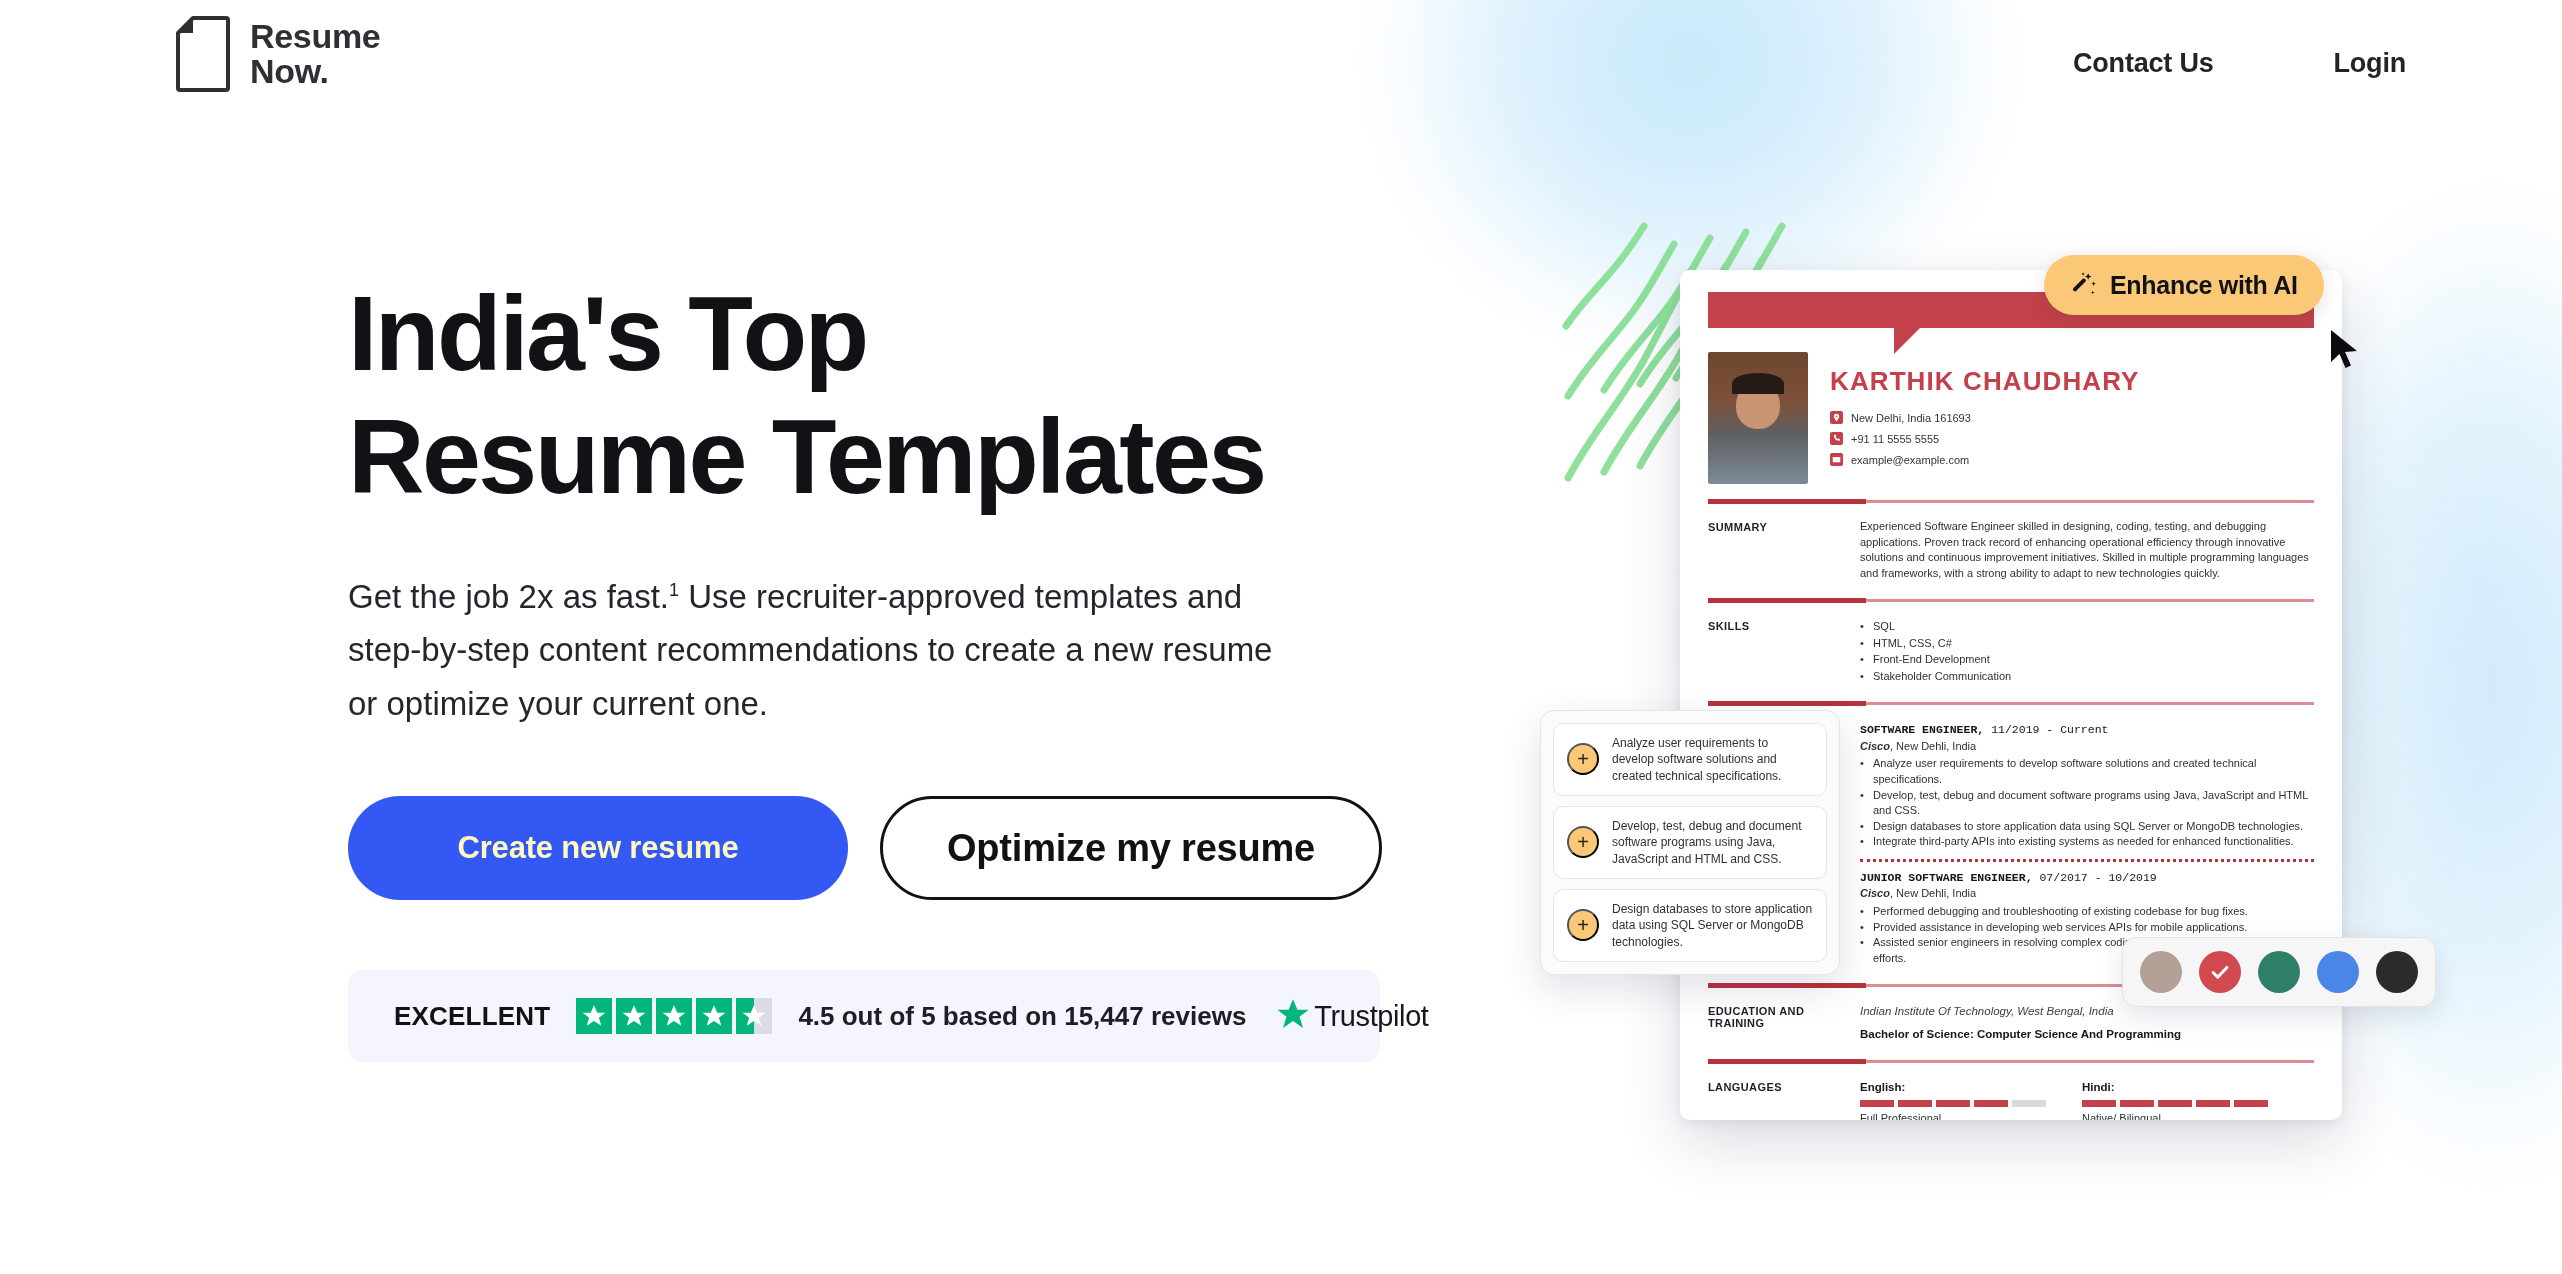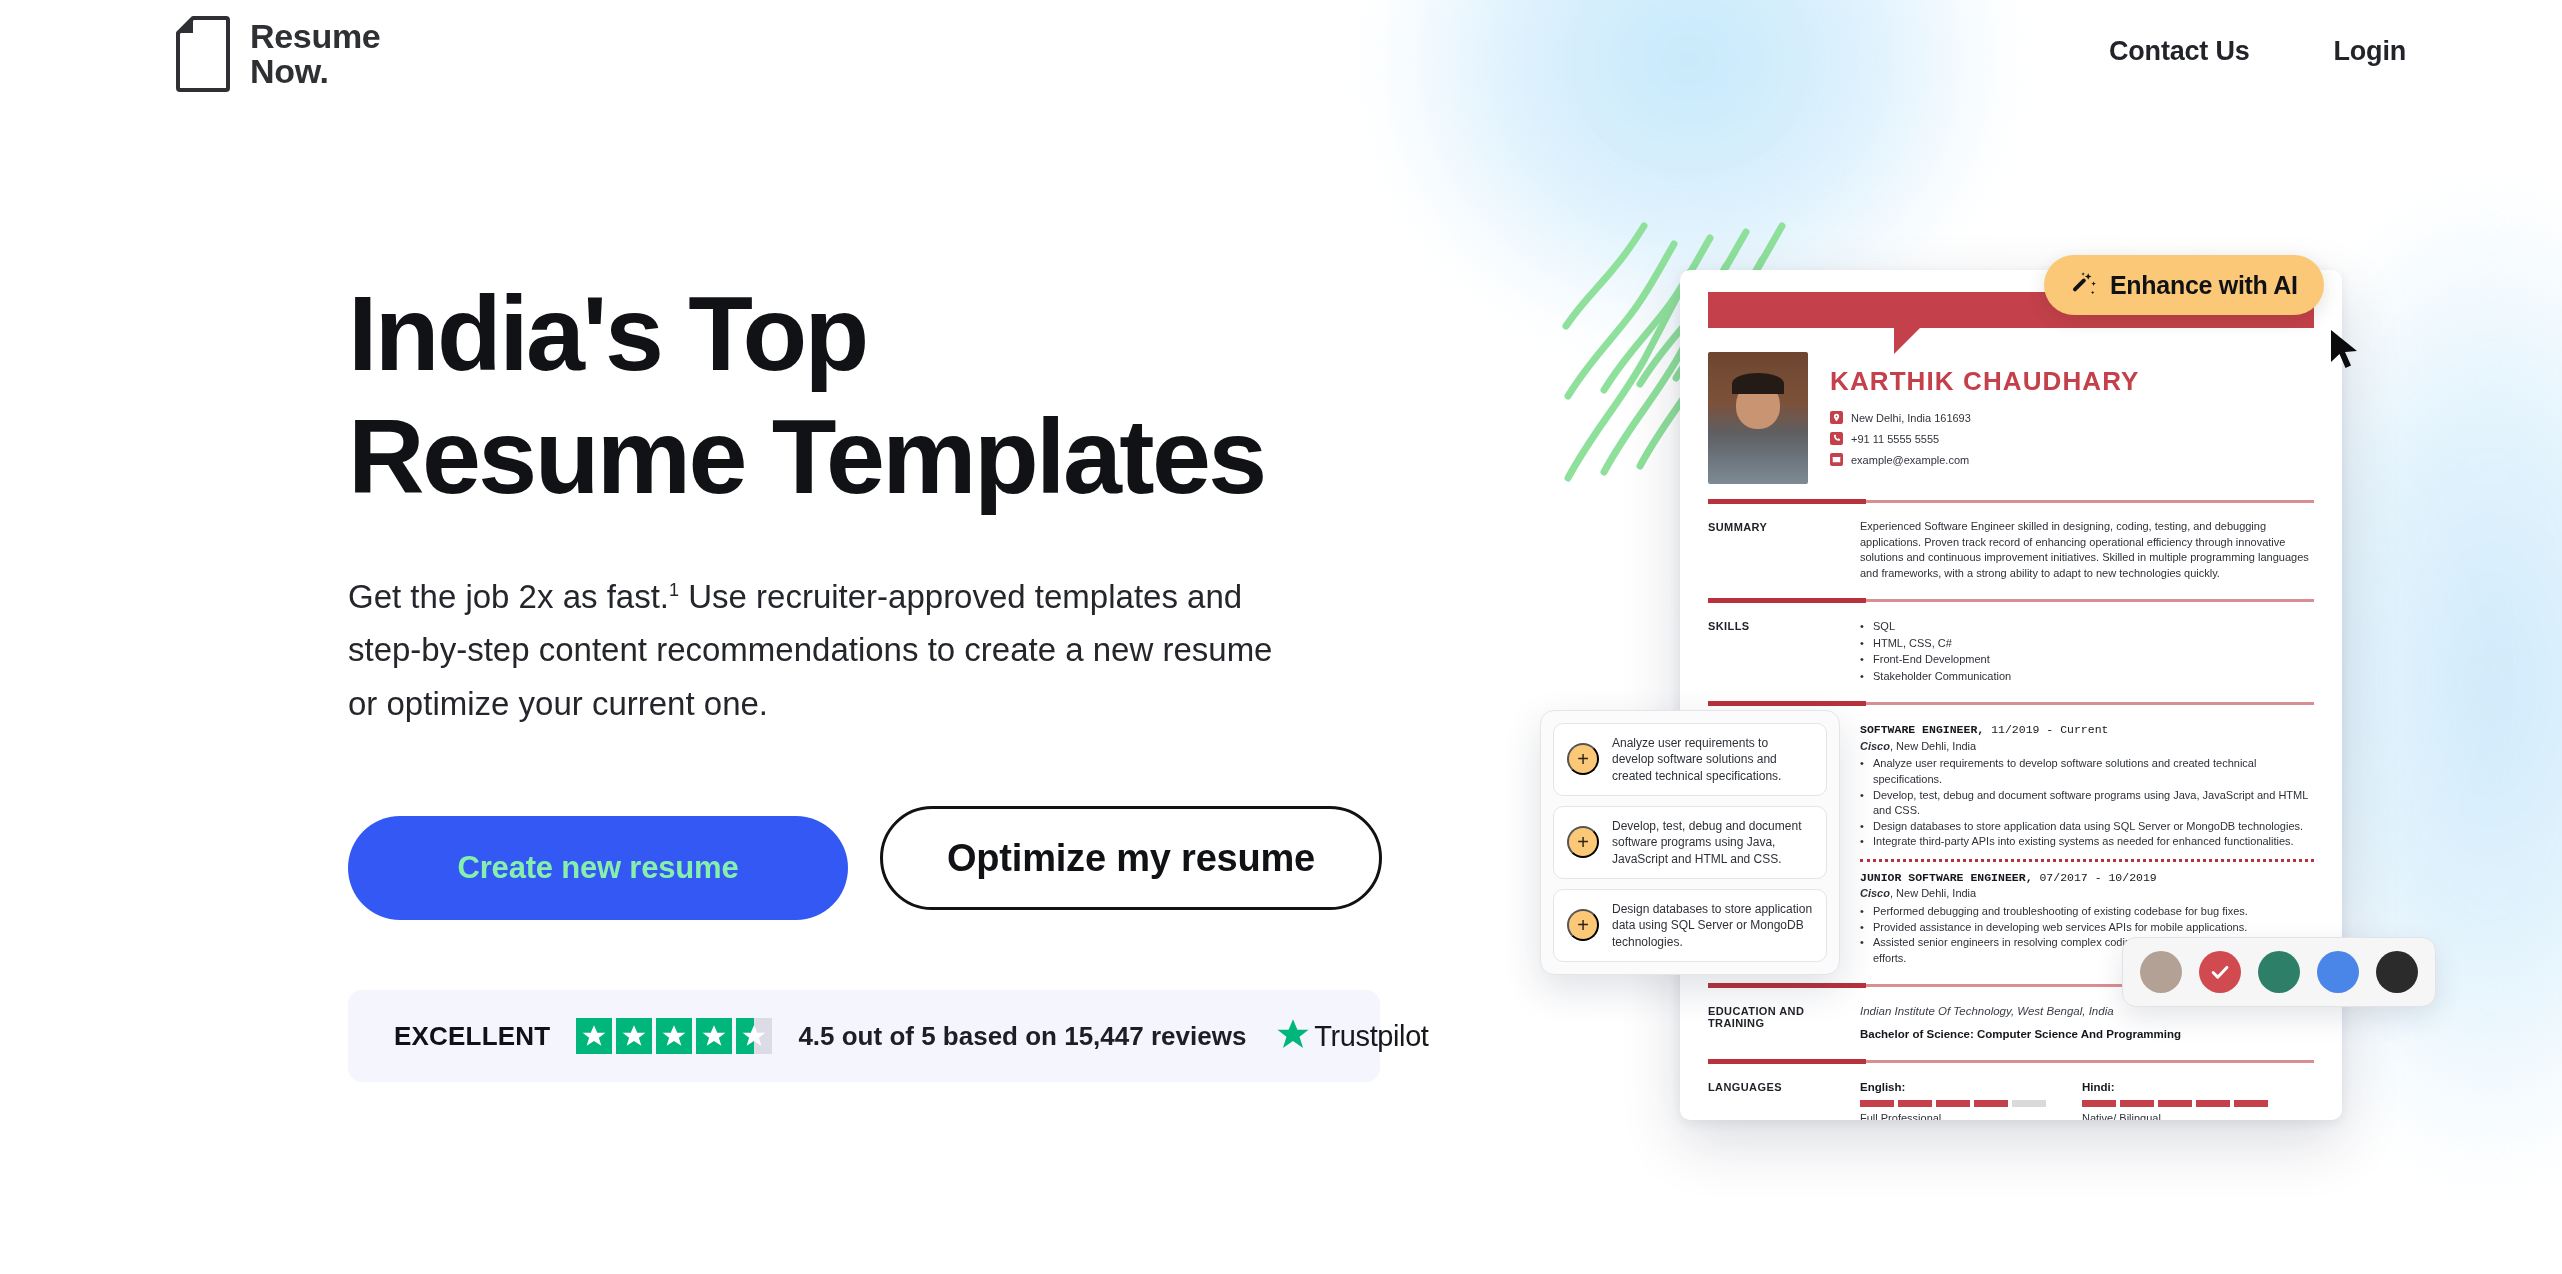--- a/index.html
+++ b/index.html
@@ -82,24 +82,24 @@
     line-height: 1.04;
     font-weight: 700;
     color: #2f3033;
     letter-spacing: -0.3px;
     white-space: pre-line;
   }
 
   .nav-links {
     position: absolute;
     right: 156px;
-    top: 36px;
-    display: flex;
-    align-items: center;
-    gap: 84px;
+    top: 48px;
+    display: flex;
+    align-items: center;
+    gap: 120px;
   }
   .nav-link {
     font-size: 27px;
     font-weight: 700;
     color: #22242a;
     text-decoration: none;
     letter-spacing: -0.2px;
     white-space: nowrap;
     cursor: pointer;
   }
@@ -150,23 +150,22 @@
     border: none;
     font-family: inherit;
     white-space: nowrap;
   }
   .btn-primary {
     height: 104px;
     padding: 0 56px;
     min-width: 500px;
     border-radius: 52px;
     background: #3358f4;
-    color: #86efac;
+    color: #fef9c3;
     font-size: 31px;
-    margin-top: 20px;
   }
   .btn-secondary {
     height: 104px;
     padding: 0 56px;
     min-width: 502px;
     border-radius: 52px;
     background: #ffffff;
     color: #111215;
     font-size: 38px;
     border: 3px solid #111215;

